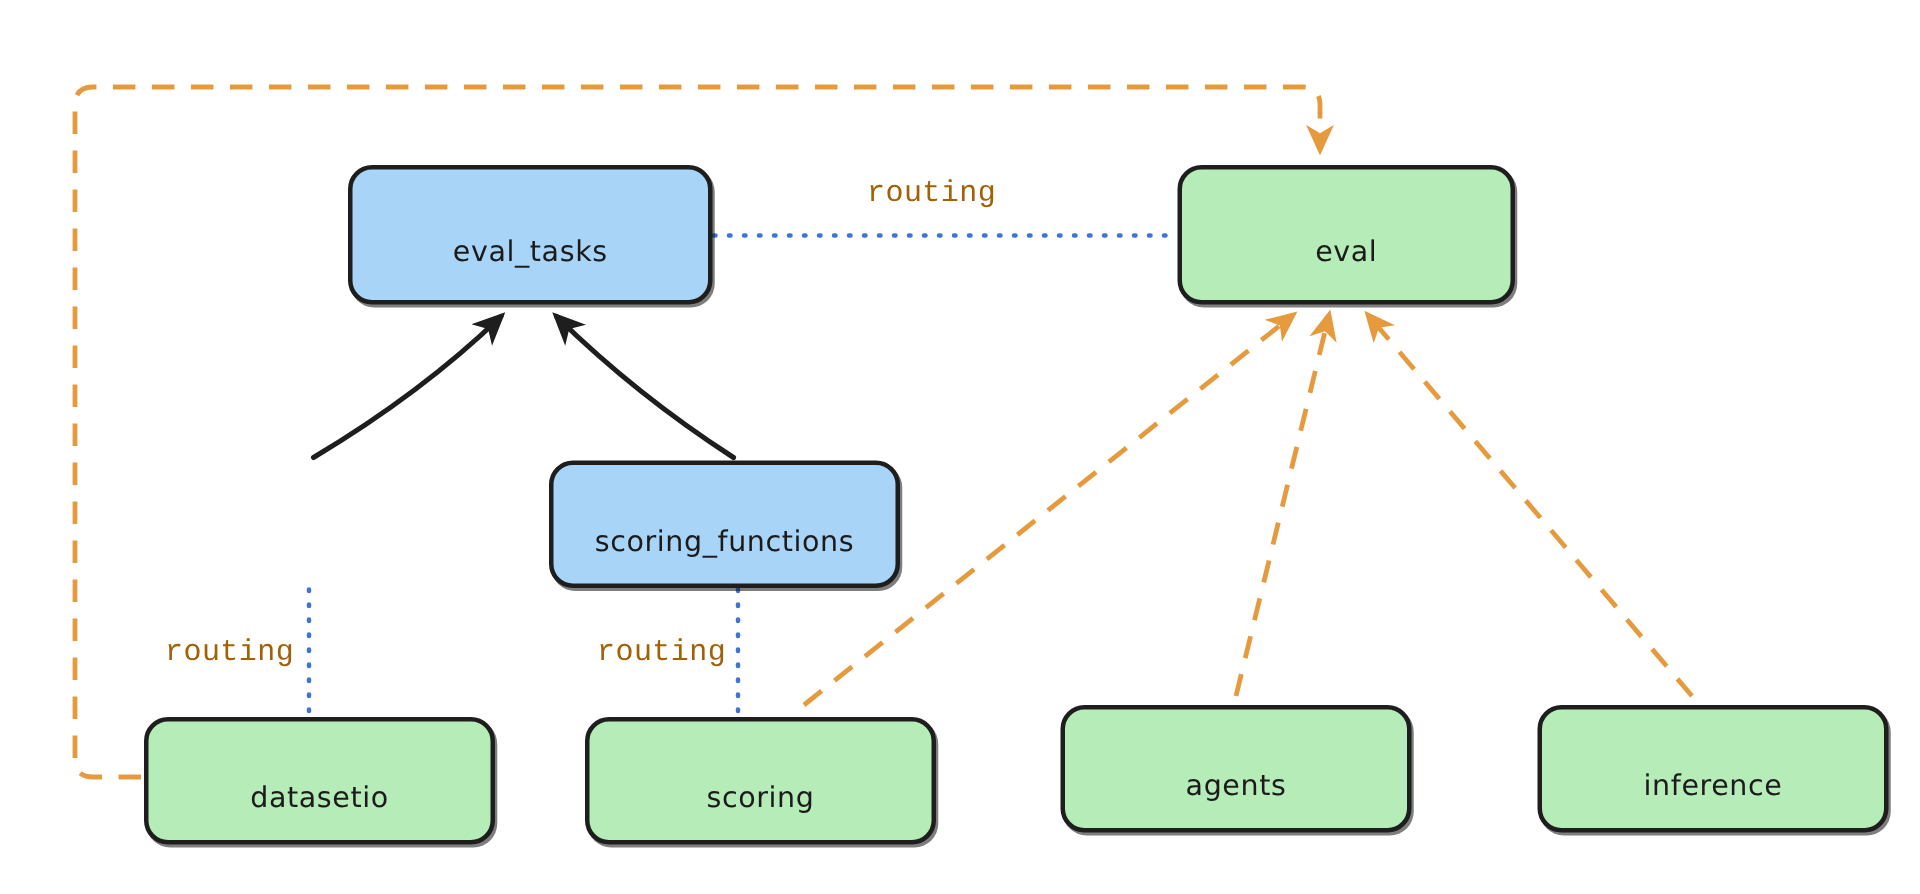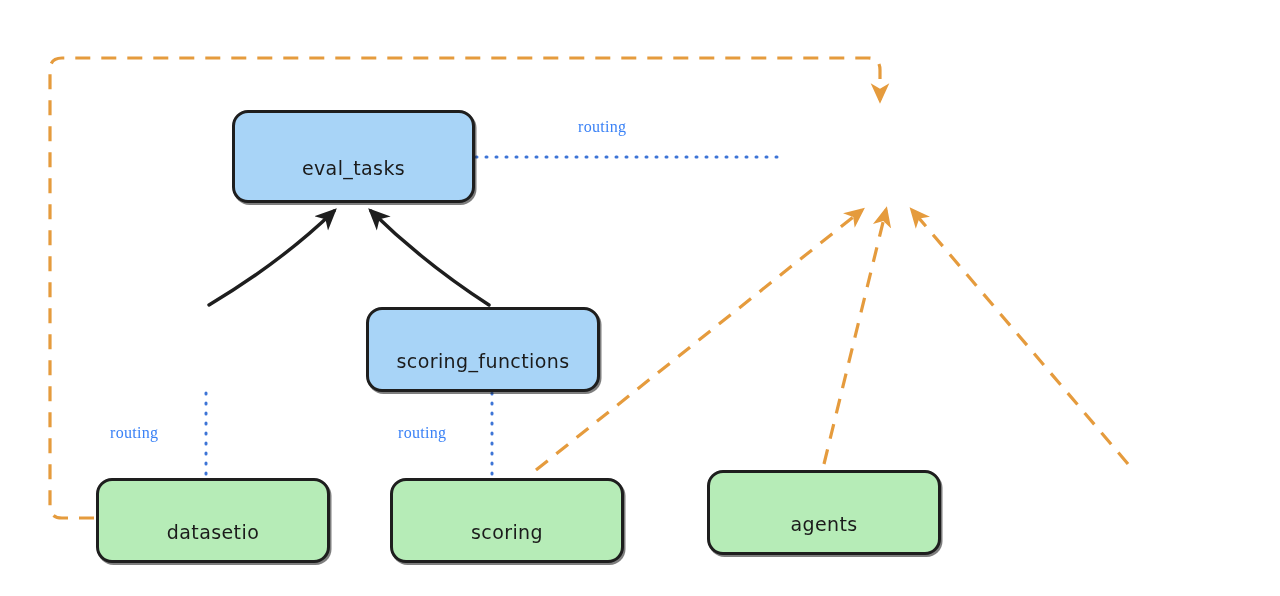--- a/index.html
+++ b/index.html
@@ -44,23 +44,23 @@
   .node.blue  { background: #a8d4f7; }
   .node.green { background: #b6ecb7; }
   .node-label {
     display: block;
     line-height: 1.1;
     padding: 0 8px;
     margin-top: 24px;
   }
   .edge-label {
     position: absolute;
-    color: #3b82f6;
-    font-family: Liberation Serif, serif;
-    font-size: 16px;
+    color: #a16207;
+    font-family: Liberation Mono, monospace;
+    font-size: 20px;
     white-space: nowrap;
     letter-spacing: 0.3px;
   }
 </style>
 </head>
 <body>
 
 <div id="canvas">
 
   <svg id="edges" viewBox="0 0 1280 596" xmlns="http://www.w3.org/2000/svg">
@@ -89,38 +89,44 @@
 
     <path d="M 824 464 L 886 210" fill="none" stroke="#e59b3d" stroke-width="3.2" stroke-linecap="butt" stroke-dasharray="15 11" marker-end="url(#arrow-orange)"></path>
 
     <path d="M 1128 464 L 912 210" fill="none" stroke="#e59b3d" stroke-width="3.2" stroke-linecap="butt" stroke-dasharray="15 11" marker-end="url(#arrow-orange)"></path>
   </svg>
 
   <div class="node blue" style="left:232px; top:110px; width:243px; height:93px;">
     <span class="node-label">eval_tasks</span>
   </div>
 
+  <div class="node green" style="left:785px; top:110px; width:225px; height:93px;">
+    <span class="node-label">eval</span>
+  </div>
 
 
   <div class="node blue" style="left:366px; top:307px; width:234px; height:85px;">
     <span class="node-label">scoring_functions</span>
   </div>
 
   <div class="node green" style="left:96px; top:478px; width:234px; height:85px;">
     <span class="node-label">datasetio</span>
   </div>
 
   <div class="node green" style="left:390px; top:478px; width:234px; height:85px;">
     <span class="node-label">scoring</span>
   </div>
 
   <div class="node green" style="left:707px; top:470px; width:234px; height:85px;">
     <span class="node-label">agents</span>
   </div>
 
+  <div class="node green" style="left:1025px; top:470px; width:234px; height:85px;">
+    <span class="node-label">inference</span>
+  </div>
 
   <span class="edge-label" style="left:578px; top:118px;">routing</span>
 
   <span class="edge-label" style="left:110px; top:424px;">routing</span>
 
   <span class="edge-label" style="left:398px; top:424px;">routing</span>
 
 </div>
 
 </body></html>

